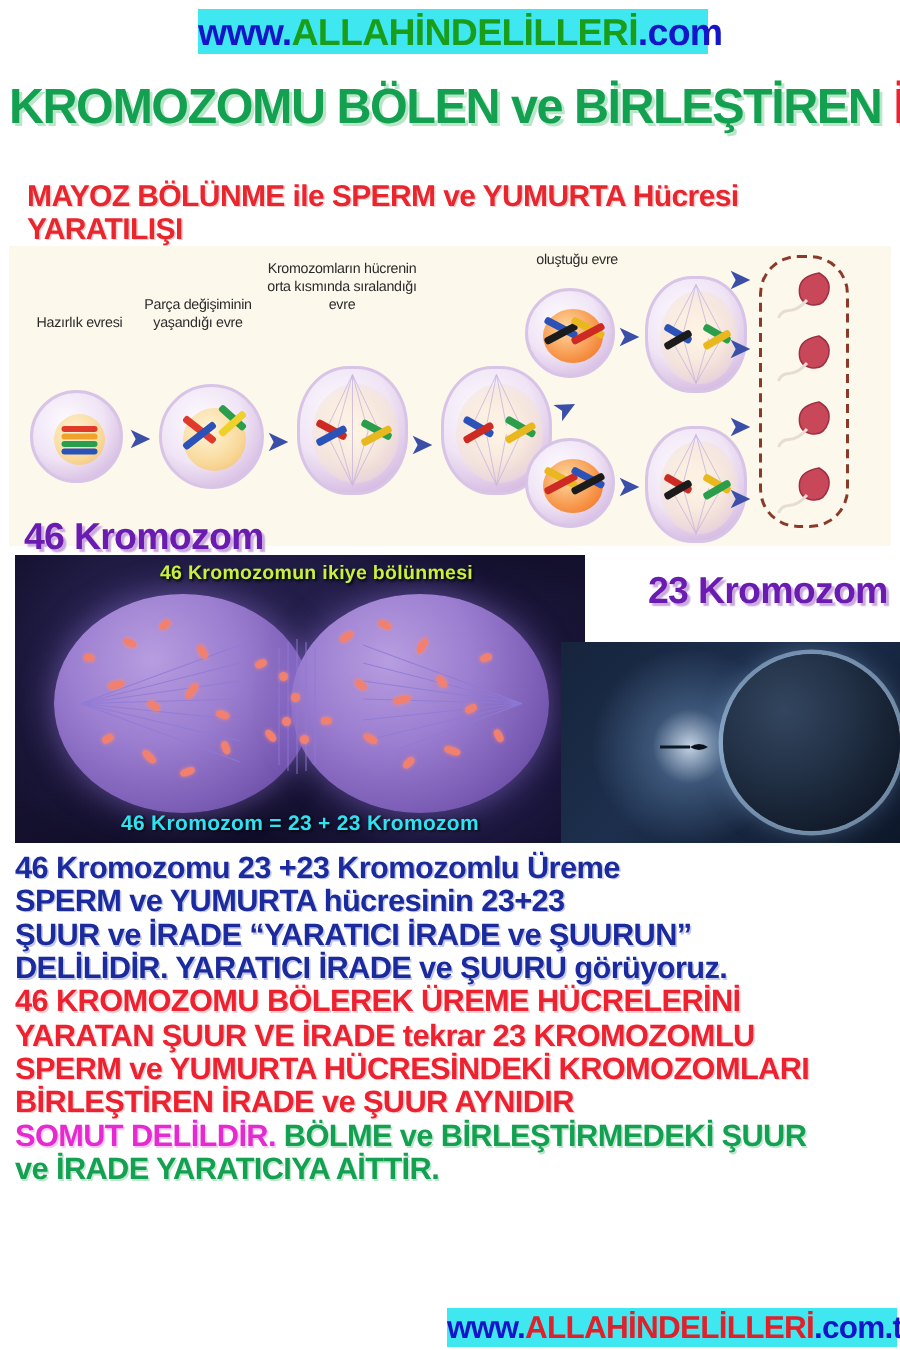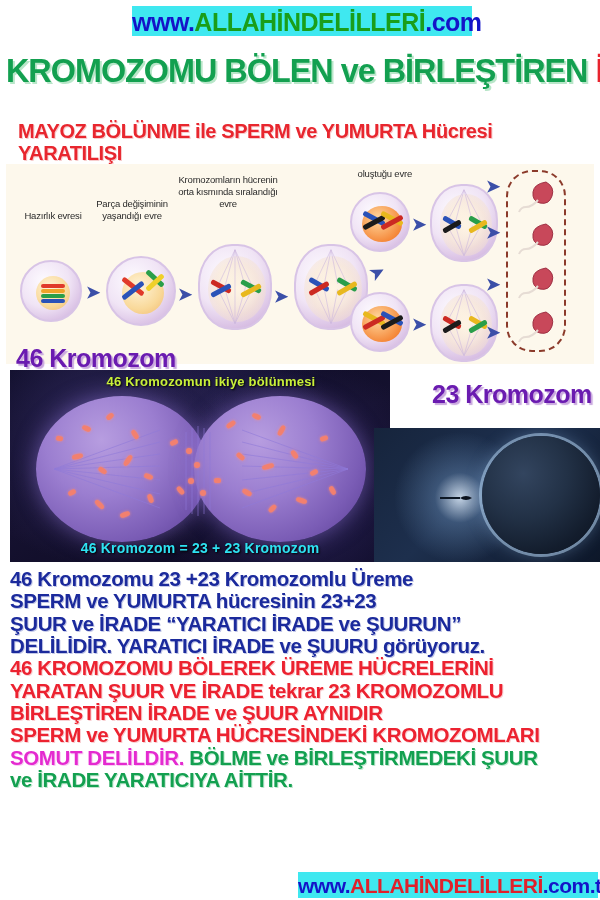--- a/index.html
+++ b/index.html
@@ -367,22 +367,22 @@
     </svg>
   </div>
 
   <div id="body-text">
     <div class="ln c-blue">46  Kromozomu  23 +23 Kromozomlu  Üreme</div>
     <div class="ln c-blue">SPERM ve  YUMURTA  hücresinin  23+23</div>
     <div class="ln c-blue">ŞUUR  ve  İRADE “YARATICI  İRADE  ve  ŞUURUN”</div>
     <div class="ln c-blue">DELİLİDİR. YARATICI İRADE ve  ŞUURU  görüyoruz.</div>
     <div class="ln c-red">46  KROMOZOMU  BÖLEREK  ÜREME  HÜCRELERİNİ</div>
     <div class="ln c-red">YARATAN  ŞUUR VE İRADE  tekrar  23 KROMOZOMLU</div>
+    <div class="ln c-red">SPERM ve YUMURTA  HÜCRESİNDEKİ  KROMOZOMLARI</div>
     <div class="ln c-red">BİRLEŞTİREN  İRADE ve ŞUUR  AYNIDIR</div>
-    <div class="ln c-red">SPERM ve YUMURTA  HÜCRESİNDEKİ  KROMOZOMLARI</div>
     <div class="ln"><span class="c-magenta">SOMUT  DELİLDİR.</span><span class="c-green"> BÖLME  ve BİRLEŞTİRMEDEKİ  ŞUUR</span></div>
     <div class="ln c-green">ve  İRADE   YARATICIYA   AİTTİR.</div>
   </div>
 
   <div class="url-bar" id="footer-url">
     <span class="seg-a">www.</span><span class="seg-b">ALLAHİNDELİLLERİ</span><span class="seg-c">.com.tr</span>
   </div>
 
 </div>
 

